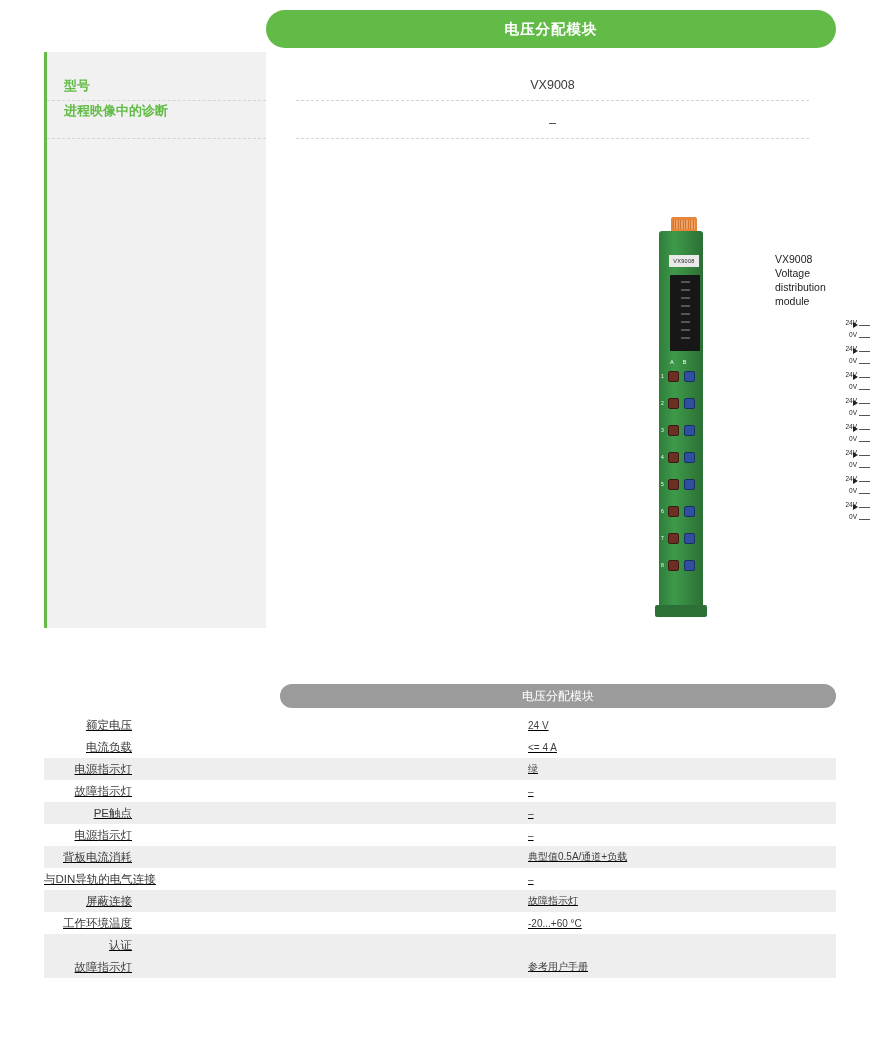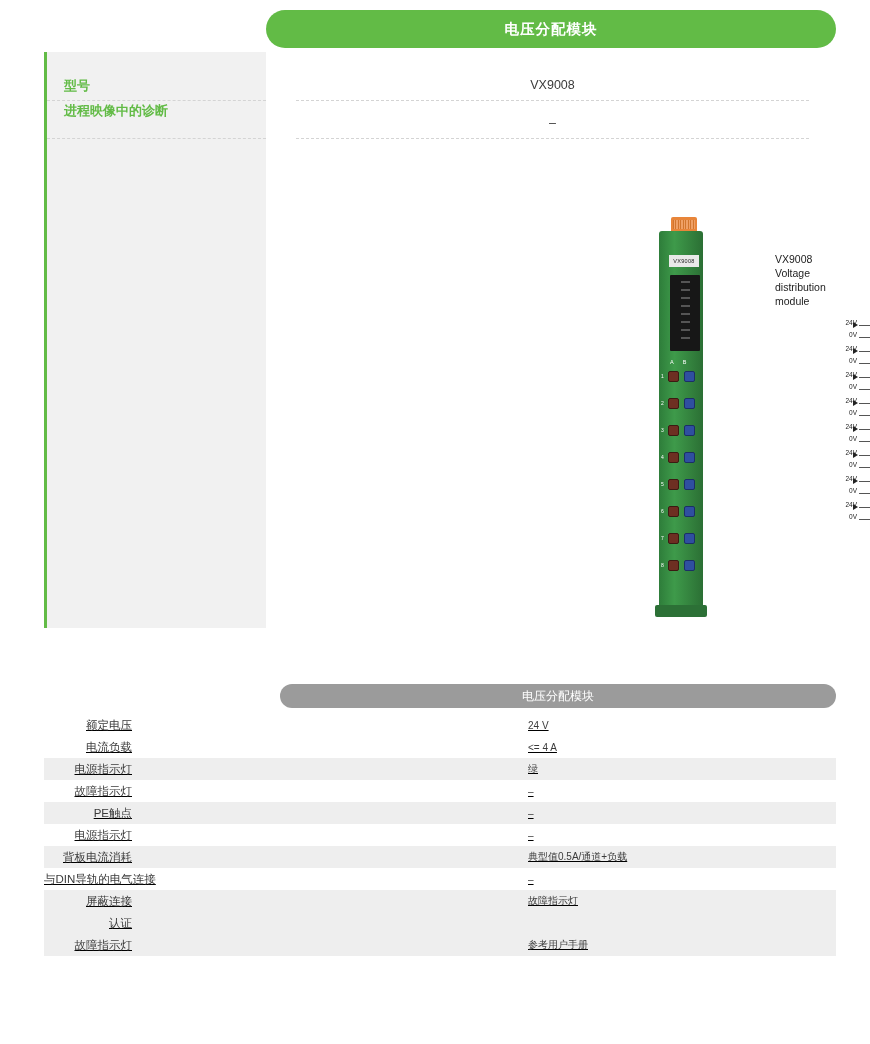--- a/index.html
+++ b/index.html
@@ -412,20 +412,24 @@
         <div class="spec-val">典型值0.5A/通道+负载</div>
       </div>
       <div class="spec-row">
         <div class="spec-name">与DIN导轨的电气连接</div>
         <div class="spec-val">–</div>
       </div>
       <div class="spec-row alt">
         <div class="spec-name">屏蔽连接</div>
         <div class="spec-val">故障指示灯</div>
       </div>
+      <div class="spec-row">
+        <div class="spec-name">工作环境温度</div>
+        <div class="spec-val">-20...+60 °C</div>
+      </div>
       <div class="spec-row alt">
         <div class="spec-name">认证</div>
       </div>
       <div class="spec-row alt">
         <div class="spec-name">故障指示灯</div>
         <div class="spec-val">参考用户手册</div>
       </div>
     </div>
   </div>
 

